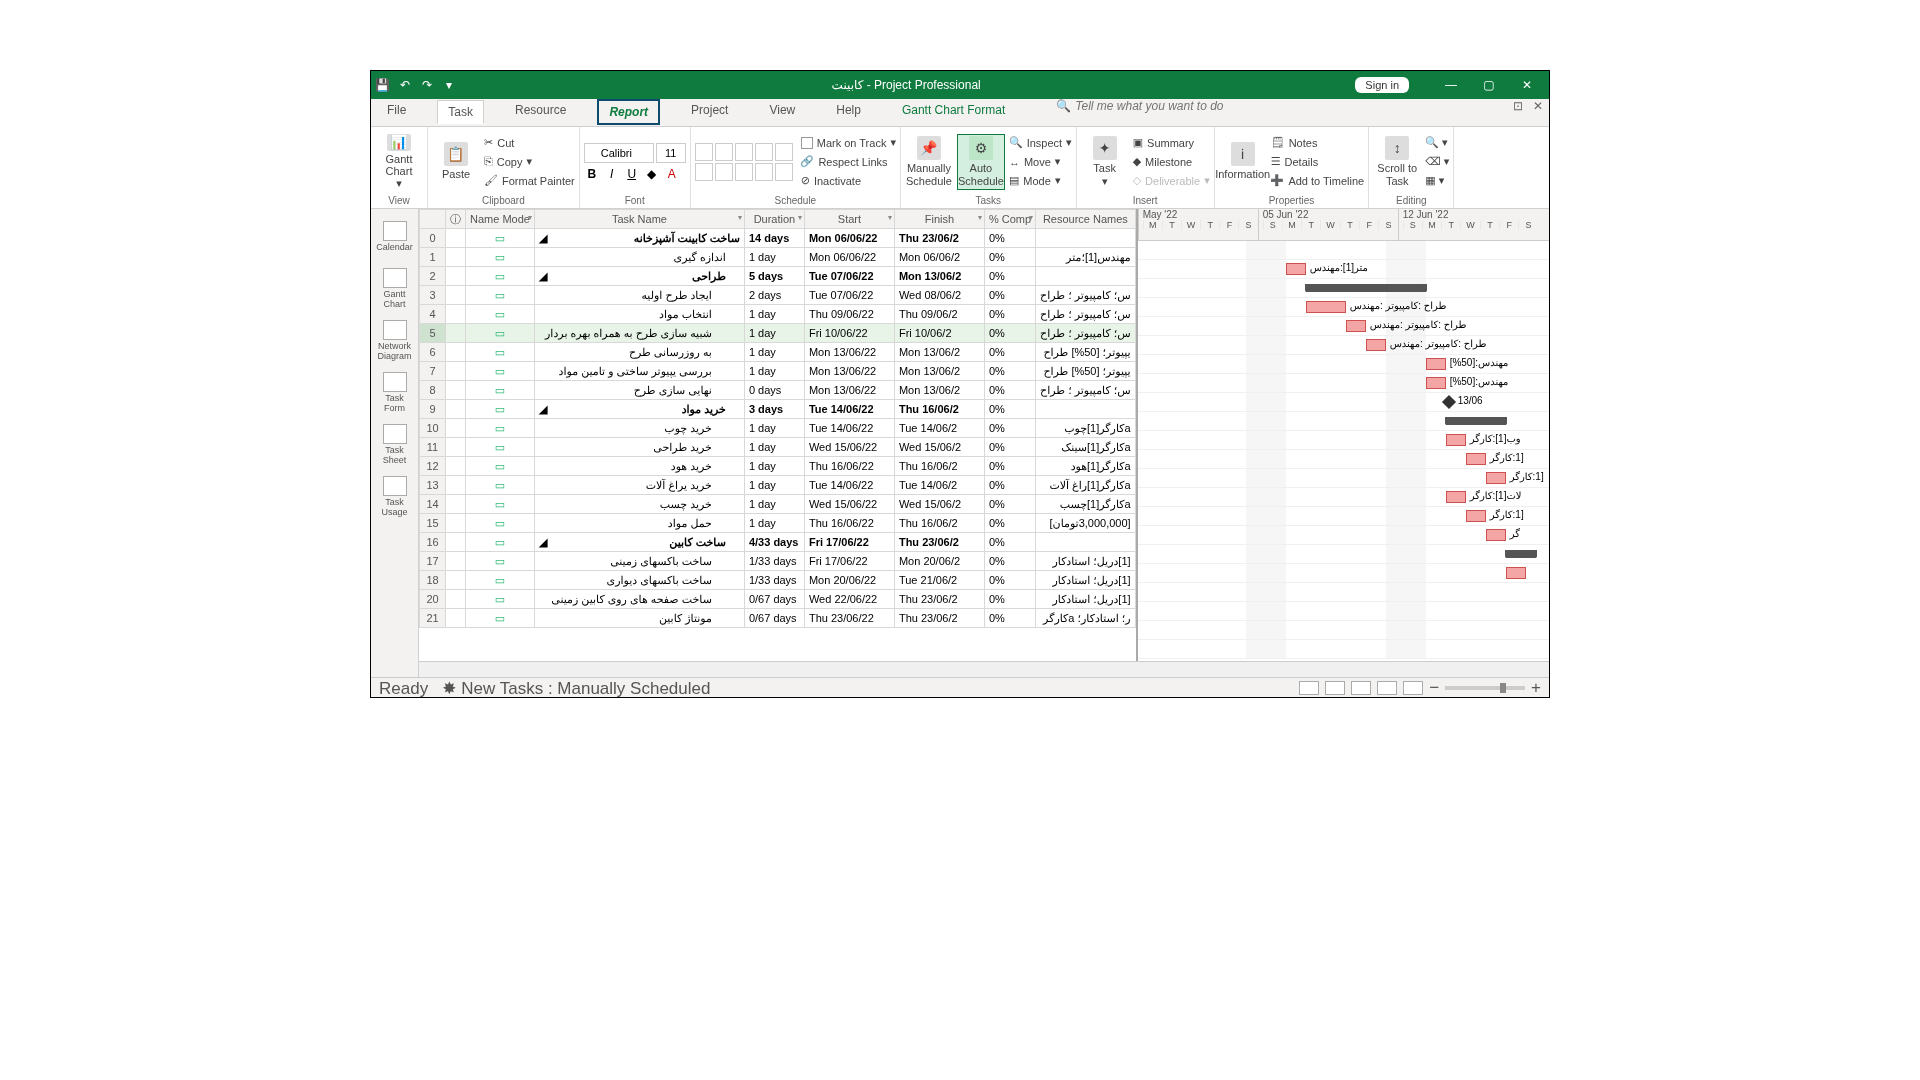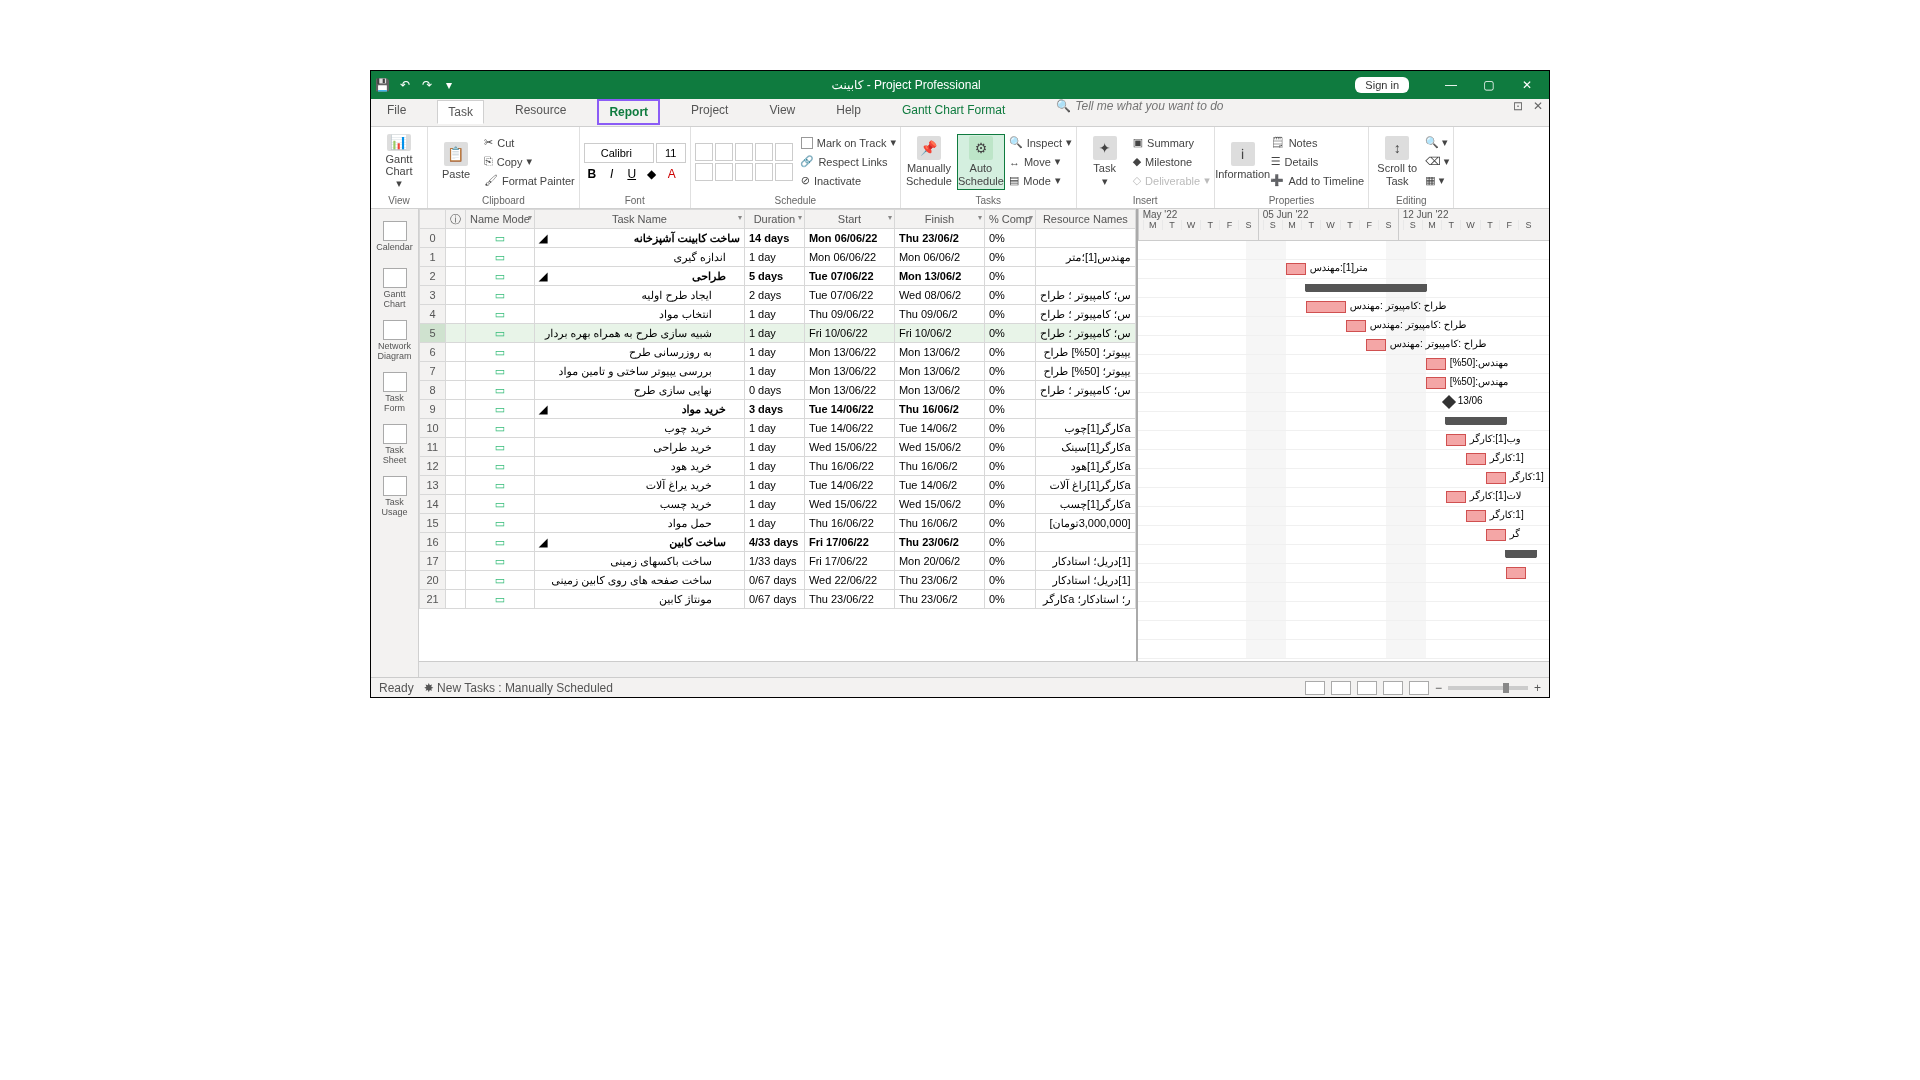--- a/index.html
+++ b/index.html
@@ -8,21 +8,21 @@
 .titlebar { background: #0f7b3f; color: #fff; height: 28px; display: flex; align-items: center; padding: 0 4px; font-size: 12px; }
 .titlebar .qat { display: flex; gap: 6px; align-items: center; }
 .titlebar .qat span { width: 16px; height: 16px; display: inline-flex; align-items: center; justify-content: center; }
 .titlebar .title { flex: 1; text-align: center; }
 .titlebar .winbtns { display: flex; gap: 2px; }
 .titlebar .signin { background: #fff; color: #333; padding: 2px 10px; font-size: 11px; border-radius: 6px; margin-right: 24px; }
 .titlebar .winbtn { width: 36px; text-align: center; }
 .tabsrow { background: #f3f2f1; height: 28px; display: flex; align-items: flex-start; border-bottom: 1px solid #d0d0d0; font-size: 12px; padding-left: 6px; position: relative; gap: 21px; }
 .tabsrow .tab { padding: 4px 10px; color: #555; }
 .tabsrow .tab.selected { background: #fff; border: 1px solid #d0d0d0; border-bottom: 1px solid #fff; position: relative; top: 1px; }
-.tabsrow .tab.highlighted { border: 2px solid #8b5cf6; color: #0f7b3f; font-weight: 600; }
+.tabsrow .tab.highlighted { border: 2px solid #0c4a6e; color: #0f7b3f; font-weight: 600; font-style: italic; }
 .tabsrow .search { margin-left: 20px; display: flex; align-items: center; color: #888; }
 .tabsrow .search input { border: none; background: transparent; font-size: 12px; width: 200px; font-style: italic; }
 .tabsrow .rightctl { position: absolute; right: 6px; display: flex; gap: 10px; color: #666; }
 .ribbon { background: #fff; height: 82px; display: flex; border-bottom: 1px solid #d0d0d0; font-size: 11px; }
 .group { border-right: 1px solid #e0e0e0; display: flex; flex-direction: column; justify-content: flex-end; padding: 2px 4px; }
 .group .label { text-align: center; color: #666; font-size: 10px; padding-top: 1px; }
 .group .body { flex: 1; display: flex; align-items: center; gap: 4px; }
 .bigbtn { display: flex; flex-direction: column; align-items: center; justify-content: center; width: 48px; height: 56px; color: #444; text-align: center; line-height: 1.1; }
 .bigbtn .ico { width: 24px; height: 24px; background: #ddd; border-radius: 2px; margin-bottom: 2px; display: flex; align-items: center; justify-content: center; font-size: 14px; }
 .smallstack { display: flex; flex-direction: column; gap: 1px; font-size: 11px; color: #444; }
@@ -70,21 +70,21 @@
 .gantt .rows { position: relative; }
 .gantt .grow { height: 19px; border-bottom: 1px solid #f0f0f0; position: relative; }
 .gantt .bar { position: absolute; height: 12px; top: 3px; background: #f4a6a6; border: 1px solid #d05050; }
 .gantt .sumbar { position: absolute; height: 8px; top: 5px; background: #555; }
 .gantt .sumbar::before, .gantt .sumbar::after { content: ''; position: absolute; top: 0; width: 0; height: 0; border-top: 8px solid #555; }
 .gantt .sumbar::before { left: -1px; border-right: 6px solid transparent; }
 .gantt .sumbar::after { right: -1px; border-left: 6px solid transparent; }
 .gantt .ms { position: absolute; width: 10px; height: 10px; background: #333; transform: rotate(45deg); top: 4px; }
 .gantt .lbl { position: absolute; font-size: 10px; top: 2px; white-space: nowrap; }
 .gantt .wkend { position: absolute; top: 0; bottom: 0; background: #f6f6f6; }
-.statusbar { height: 20px; background: #f3f2f1; border-top: 1px solid #ccc; display: flex; align-items: center; font-size: 12px; color: #555; padding: 0 8px; justify-content: space-between; }
+.statusbar { height: 20px; background: #f3f2f1; border-top: 1px solid #ccc; display: flex; align-items: flex-start; font-size: 17px; color: #555; padding: 0 8px; justify-content: space-between; }
 .statusbar .sbright { display: flex; align-items: center; gap: 6px; }
 .statusbar .vbtn { width: 20px; height: 14px; border: 1px solid #aaa; background: #fff; }
 .statusbar .zoom { width: 80px; height: 4px; background: #ccc; position: relative; }
 .statusbar .zoom::after { content: ''; position: absolute; width: 6px; height: 10px; background: #888; top: -3px; left: 55px; }
 .scroll-h { height: 16px; background: #f0f0f0; border-top: 1px solid #ccc; display: flex; }
 .scroll-h .track { flex: 1; position: relative; }
 </style>
 </head>
 <body>
 
@@ -491,20 +491,31 @@
                   <td class="ind"></td>
                   <td class="mode">▭</td>
                   <td class="name" dir="rtl"><span class="indent2">ساخت باکسهای زمینی</span></td>
                   <td class="dur">1/33 days</td>
                   <td class="start">Fri 17/06/22</td>
                   <td class="finish">Mon 20/06/2</td>
                   <td class="comp">0%</td>
                   <td class="res" dir="rtl">[1]دریل؛ استادکار</td>
                 </tr>
                 <tr>
+                  <td class="rownum">18</td>
+                  <td class="ind"></td>
+                  <td class="mode">▭</td>
+                  <td class="name" dir="rtl"><span class="indent2">ساخت باکسهای دیواری</span></td>
+                  <td class="dur">1/33 days</td>
+                  <td class="start">Mon 20/06/22</td>
+                  <td class="finish">Tue 21/06/2</td>
+                  <td class="comp">0%</td>
+                  <td class="res" dir="rtl">[1]دریل؛ استادکار</td>
+                </tr>
+                <tr>
                   <td class="rownum">20</td>
                   <td class="ind"></td>
                   <td class="mode">▭</td>
                   <td class="name" dir="rtl"><span class="indent2">ساخت صفحه های روی کابین زمینی</span></td>
                   <td class="dur">0/67 days</td>
                   <td class="start">Wed 22/06/22</td>
                   <td class="finish">Thu 23/06/2</td>
                   <td class="comp">0%</td>
                   <td class="res" dir="rtl">[1]دریل؛ استادکار</td>
                 </tr>

